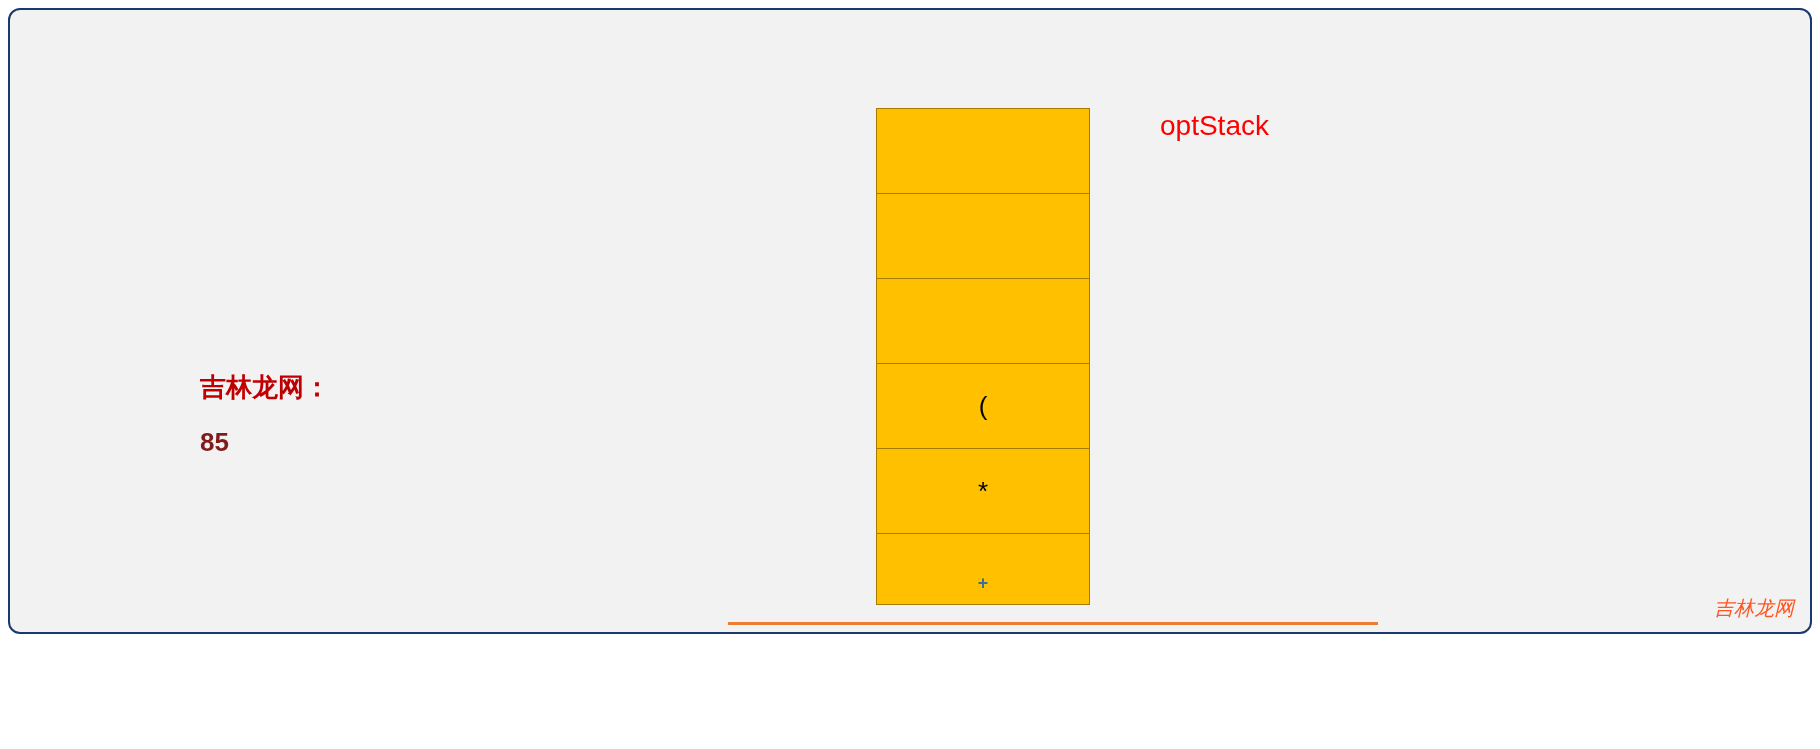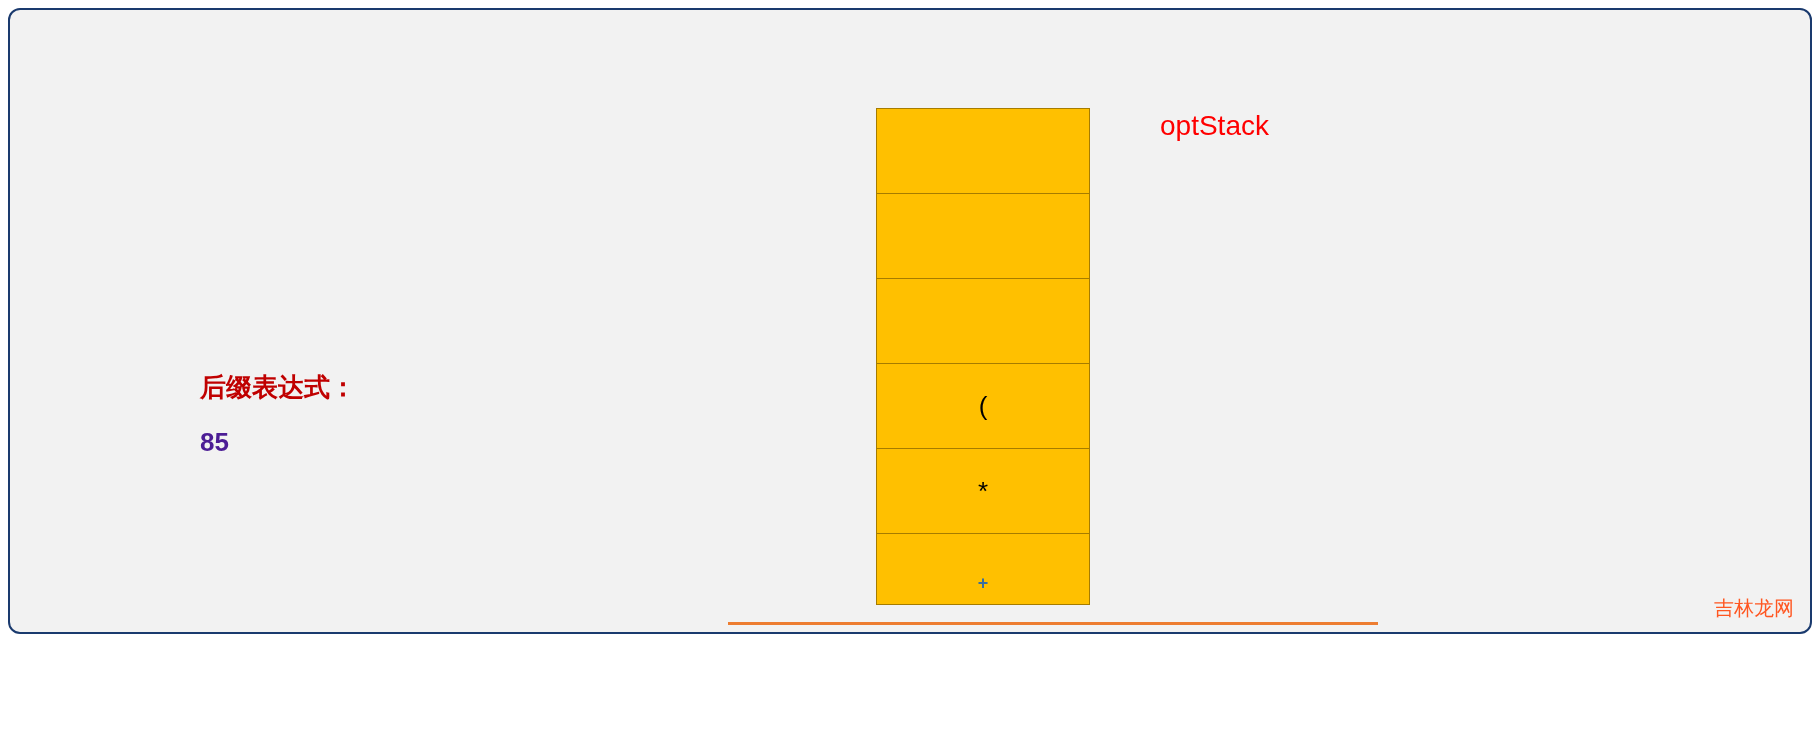--- a/index.html
+++ b/index.html
@@ -30,21 +30,21 @@
       left: 190px;
       top: 360px;
     }
     .postfix-label {
       color: #c00000;
       font-size: 26px;
       font-weight: bold;
       margin-bottom: 22px;
     }
     .postfix-value {
-      color: #4c1d95;
+      color: #7f1d1d;
       font-size: 26px;
       font-weight: bold;
     }
     .stack-area {
       position: absolute;
       left: 866px;
       top: 98px;
     }
     .stack-cell {
       width: 214px;
@@ -83,29 +83,30 @@
       color: #ff0000;
       font-size: 28px;
       font-weight: normal;
     }
     .watermark {
       position: absolute;
       right: 16px;
       bottom: 10px;
       color: #ff5722;
       font-size: 20px;
+      font-style: italic;
     }
   </style>
 </head>
 <body>
 
 <div class="frame">
 
   <div class="left-block">
-    <div class="postfix-label">后缀表达式：</div>
+    <div class="postfix-label">吉林龙网：</div>
     <div class="postfix-value">85</div>
   </div>
 
   <div class="stack-area">
     <div class="stack-cell"></div>
     <div class="stack-cell"></div>
     <div class="stack-cell"></div>
     <div class="stack-cell">(</div>
     <div class="stack-cell">*</div>
     <div class="stack-cell bottom-row">+</div>

